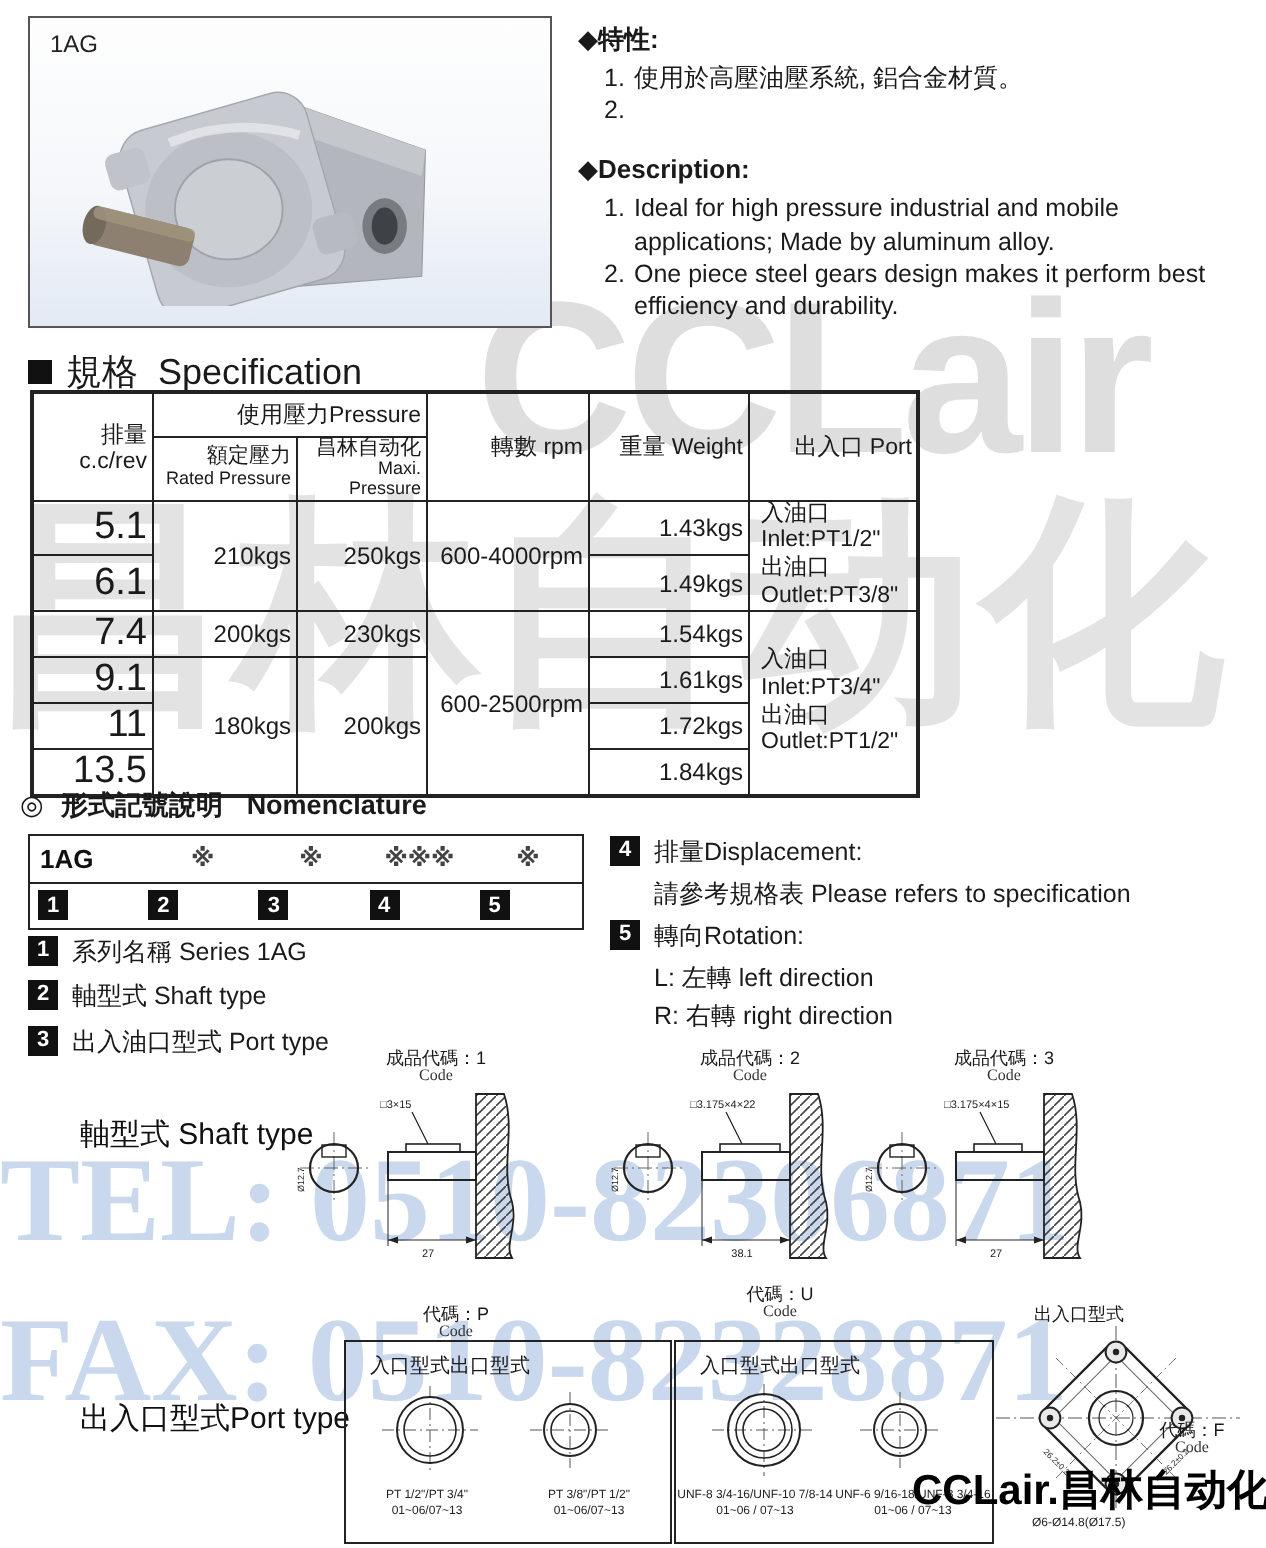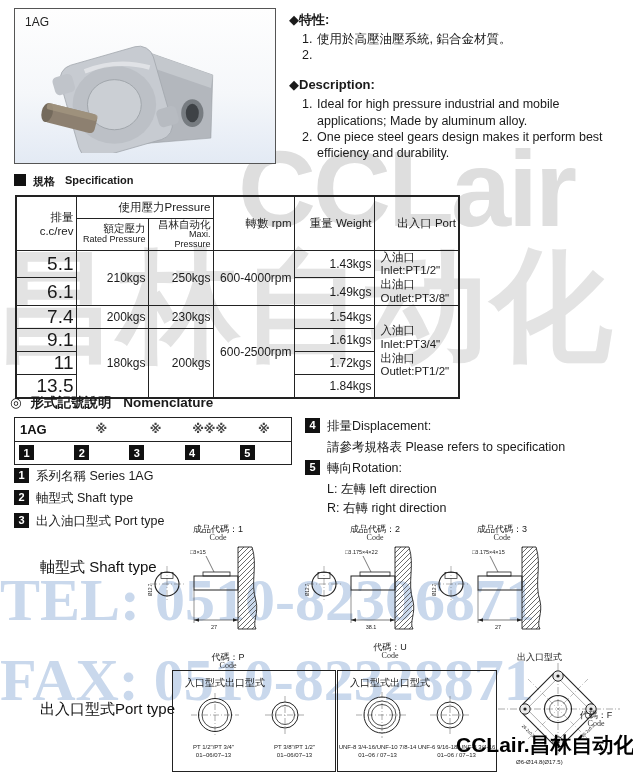--- a/index.html
+++ b/index.html
@@ -20,21 +20,21 @@
     background:linear-gradient(180deg,#fefefe 0%,#f5f7fa 55%,#e3eaf4 100%);}
   .photo-model{position:absolute;left:10px;top:6px;font-size:12px;color:#222;}
   .photo-box svg{position:absolute;left:14px;top:14px;}
   
   .features{left:289px;top:12px;width:340px;font-size:12.5px;line-height:1.3;}
   .feat-title{font-weight:bold;font-size:13px;margin-bottom:2px;}
   .feat-item{display:flex;margin-left:13px;}
   .feat-item .num{flex:0 0 15px;}
   .feat-gap{height:14px;}
   
-  .spec-heading{left:14px;top:174px;font-size:11px;font-weight:bold;display:flex;align-items:flex-start;}
+  .spec-heading{left:14px;top:174px;font-size:18px;font-weight:normal;display:flex;align-items:center;}
   .spec-heading .sq{display:inline-block;width:12px;height:12px;background:#111;margin-right:7px;}
   .spec-heading .zh{margin-right:10px;}
   .spec-table-wrap{left:15px;top:195px;}
   table.spec{border-collapse:collapse;table-layout:fixed;font-size:12px;background:transparent;}
   table.spec th,table.spec td{border:1px solid #222;padding:0 2px;text-align:right;font-weight:normal;background:transparent;}
   table.spec{border:2px solid #222;}
   table.spec .h1{font-size:11.5px;}
   table.spec .sub .zh{display:block;font-size:10.5px;line-height:1.1;}
   table.spec .sub .en{display:block;font-size:9px;line-height:1.1;}
   table.spec td.disp{font-size:19px;}

